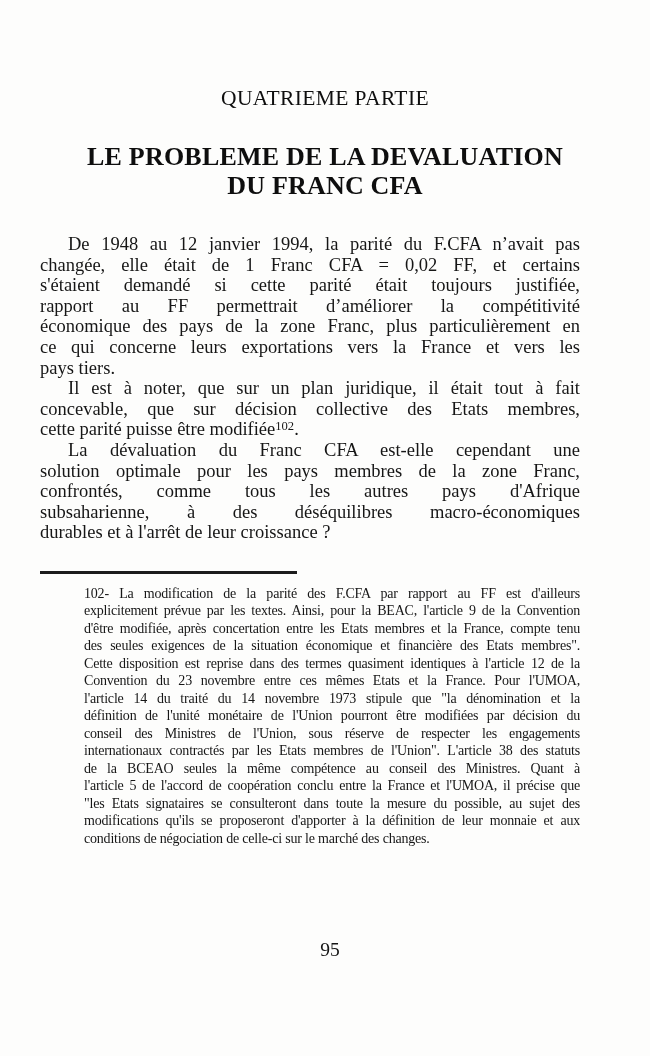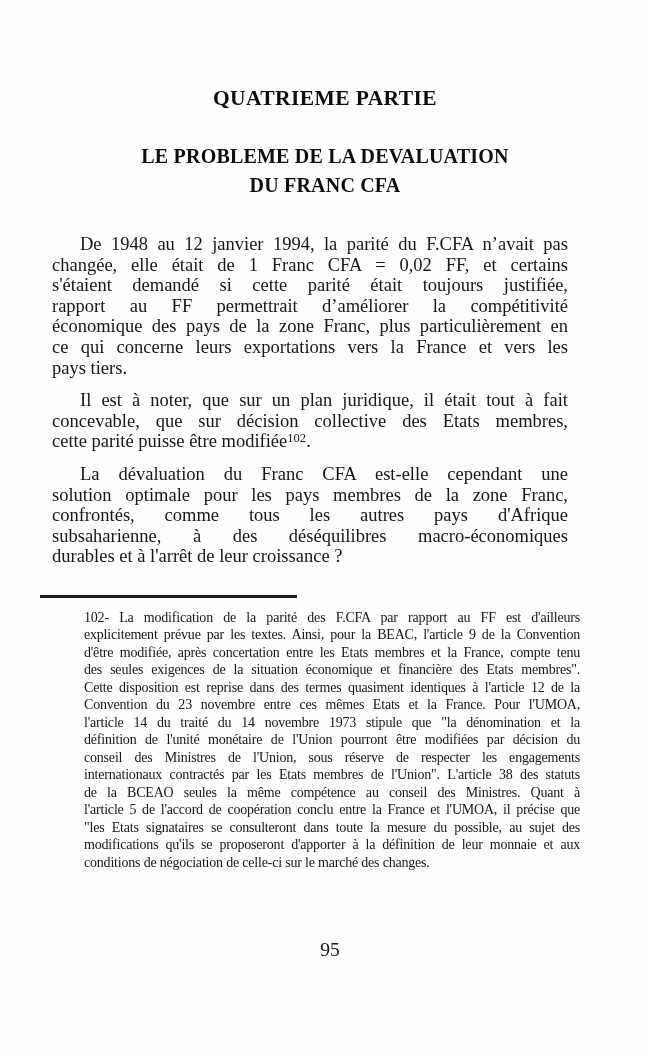--- a/index.html
+++ b/index.html
@@ -8,41 +8,41 @@
     width:650px; height:1056px;
     margin:0 auto;
     background:#fdfdfc;
     color:#161616;
     font-family:"Liberation Serif","DejaVu Serif",serif;
     overflow:hidden;
   }
   .t1 {
     padding-top:86px;
     font-size:21.5px;
-    font-weight:bold;
+    font-weight:normal;
     text-align:center;
     letter-spacing:0.4px;
     color:#0e0e0e;
     line-height:25px;
   }
   .t2 {
     margin-top:31px;
-    font-size:20px;
+    font-size:26px;
     font-weight:bold;
     text-align:center;
     letter-spacing:0.2px;
     color:#0e0e0e;
     line-height:29px;
   }
   .bodyblock {
     margin:34px 70px 0 40px;
     width:540px;
     font-size:18.5px;
   }
-  .para { margin:12px; }
+  .para { margin:0; }
   .bl {
     height:20.6px;
     line-height:20.6px;
     overflow:hidden;
     text-align:justify;
     text-align-last:justify;
     white-space:normal;
   }
   .bl.last { text-align-last:left; }
   .bl.indent { padding-left:28px; }

